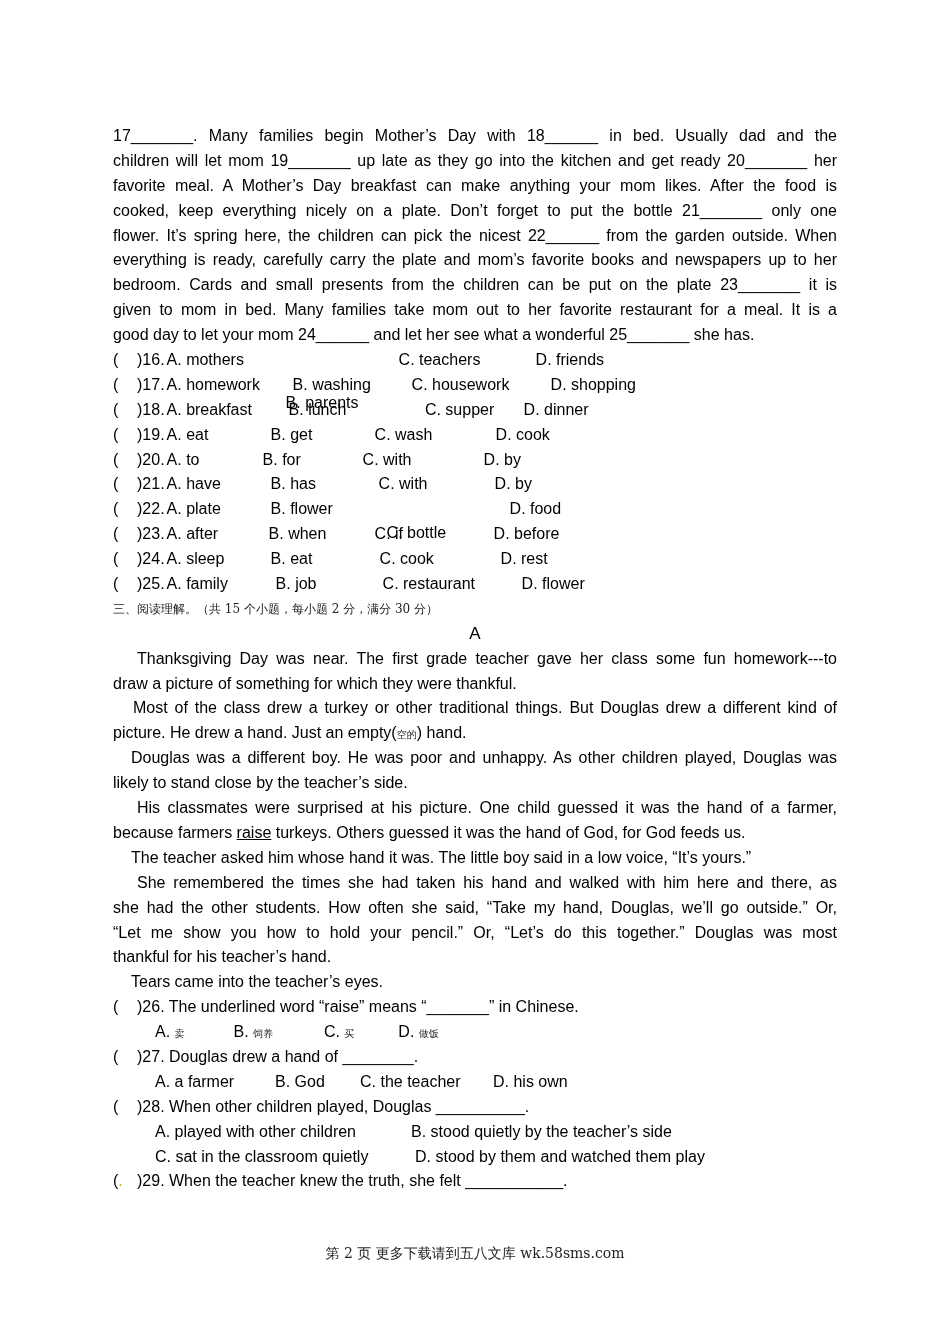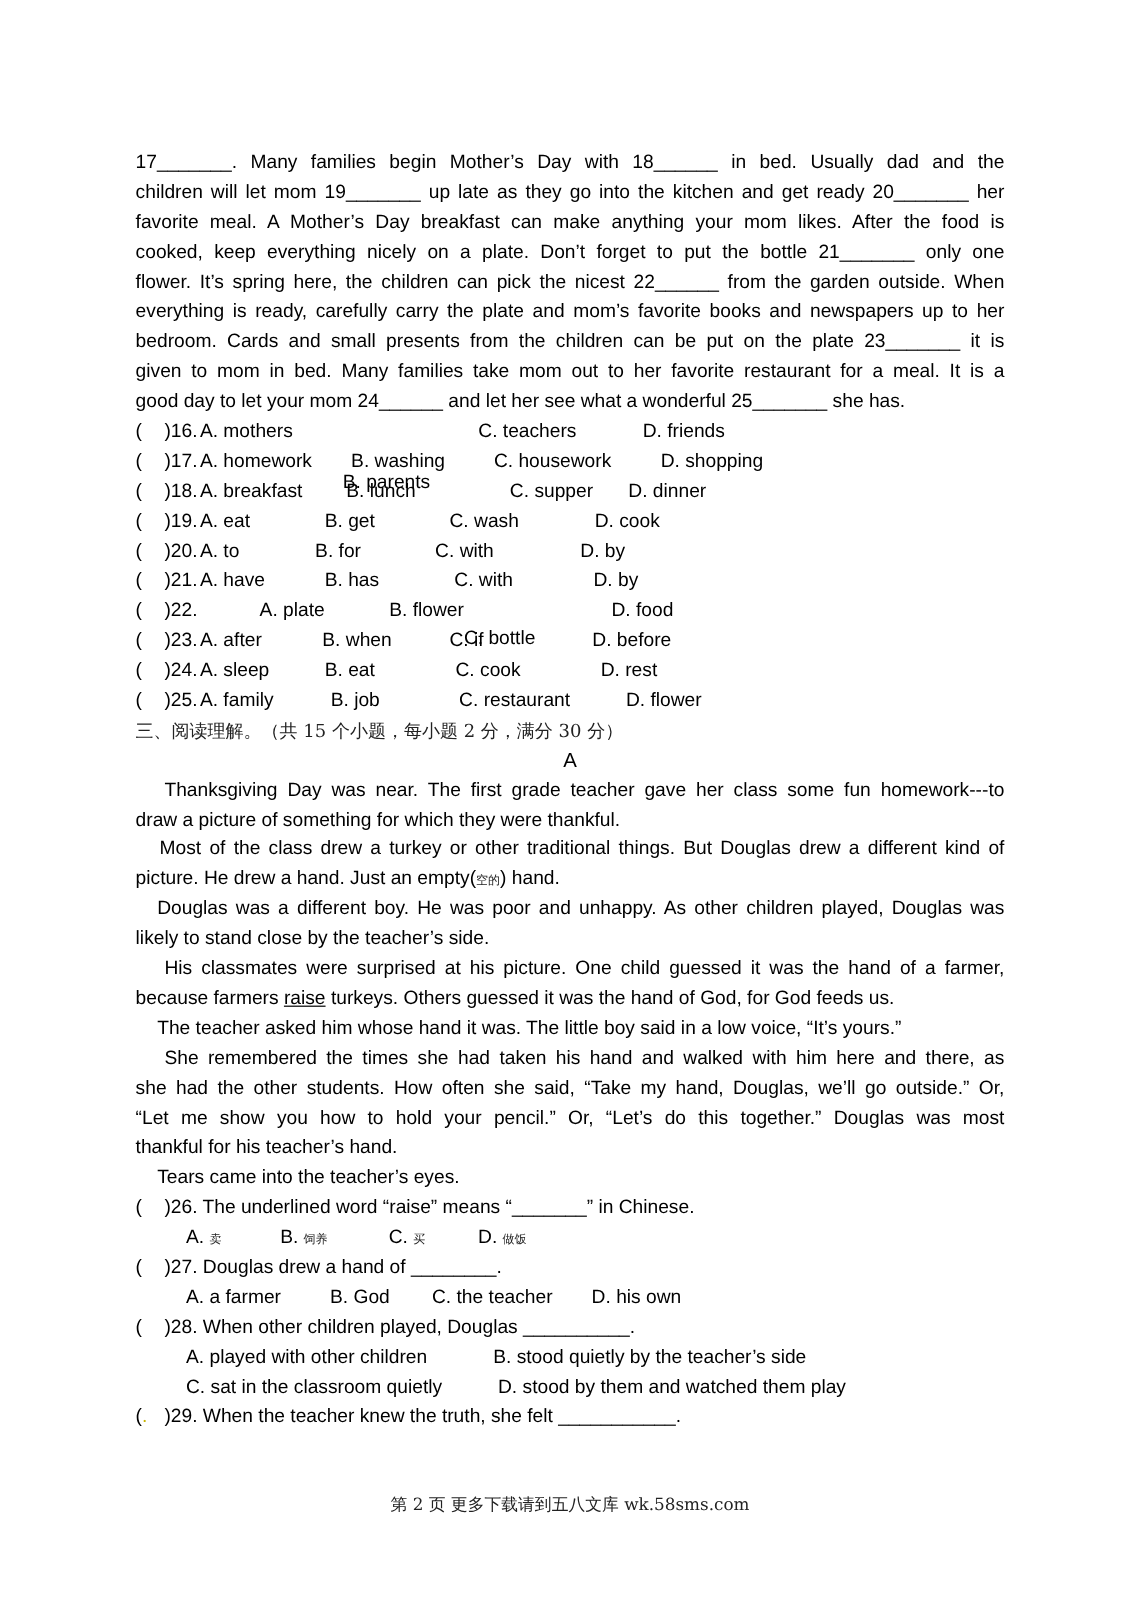--- a/index.html
+++ b/index.html
@@ -84,22 +84,22 @@
         <span class="paren">(</span>
         <span style="padding-right: 2px;">)21. </span>
         <span class="opt" style="width: 104px;">A. have</span>
         <span class="opt" style="width: 108px;">B. has</span>
         <span class="opt" style="width: 116px;">C. with</span>
         <span class="opt">D. by</span>
       </div>
       <div class="line q">
         <span class="paren">(</span>
         <span style="padding-right: 2px;">)22. </span>
-        <span class="opt" style="width: 104px; text-align: right;">A. plate</span>
-        <span class="opt" style="width: 116px; text-align: right;">B. flower</span>
+        <span class="opt" style="width: 104px;">A. plate</span>
+        <span class="opt" style="width: 116px;">B. flower</span>
         <span class="opt" style="width: 123px; margin-top: 24px;">C. bottle</span>
         <span class="opt">D. food</span>
       </div>
       <div class="line q">
         <span class="paren">(</span>
         <span style="padding-right: 2px;">)23. </span>
         <span class="opt" style="width: 102px;">A. after</span>
         <span class="opt" style="width: 106px;">B. when</span>
         <span class="opt" style="width: 119px;">C. if</span>
         <span class="opt">D. before</span>
@@ -115,21 +115,21 @@
       <div class="line q">
         <span class="paren">(</span>
         <span style="padding-right: 2px;">)25. </span>
         <span class="opt" style="width: 109px;">A. family</span>
         <span class="opt" style="width: 107px;">B. job</span>
         <span class="opt" style="width: 139px;">C. restaurant</span>
         <span class="opt">D. flower</span>
       </div>
     </div>
 
-  <div class="line cn" style="font-size:15px;">三、阅读理解。（共 15 个小题，每小题 2 分，满分 30 分）</div>
+  <div class="line cn" style="font-size:12px;">三、阅读理解。（共 15 个小题，每小题 2 分，满分 30 分）</div>
   <div class="line center" style="font-size:17px;">A</div>
 
   <div>
     <div class="line just indent">Thanksgiving Day was near. The first grade teacher gave her class some fun homework---to</div>
     <div class="line">draw a picture of something for which they were thankful.</div>
     <div class="line just indent2">Most of the class drew a turkey or other traditional things. But Douglas drew a different kind of</div>
     <div class="line"><span>picture. He drew a hand. Just an empty(</span><span class="cn">空的</span><span>) hand.</span></div>
     <div class="line just indent3">Douglas was a different boy. He was poor and unhappy. As other children played, Douglas was</div>
     <div class="line">likely to stand close by the teacher’s side.</div>
     <div class="line just indent">His classmates were surprised at his picture. One child guessed it was the hand of a farmer,</div>

